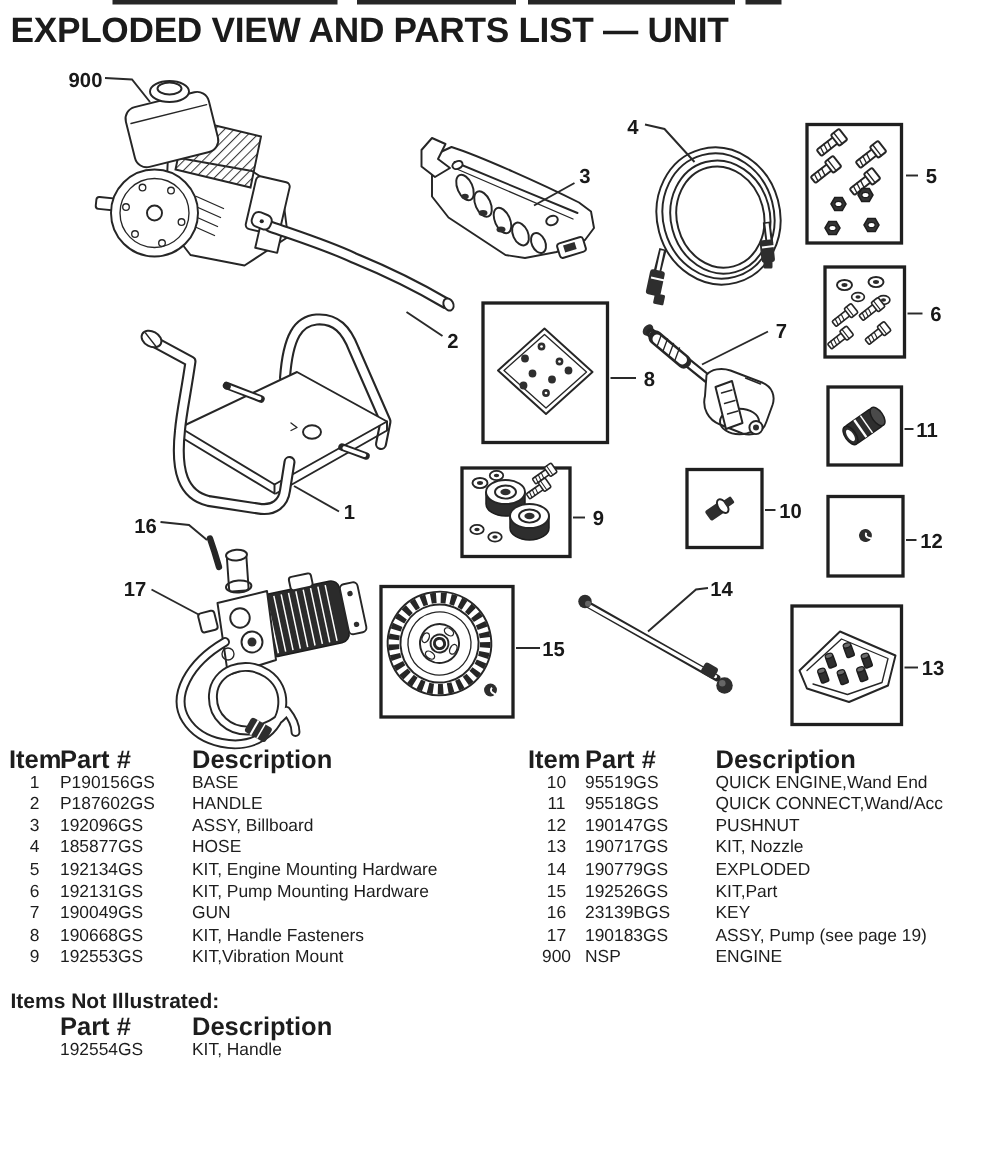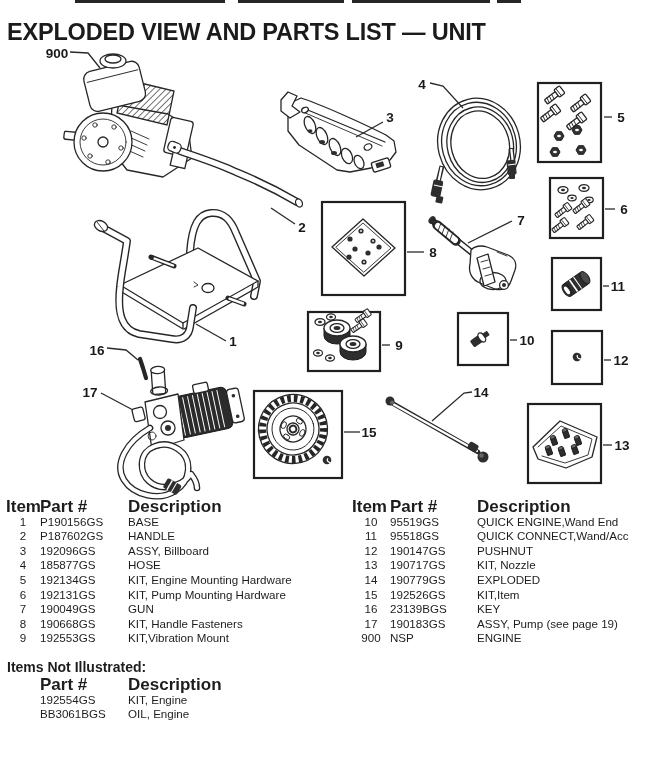--- a/index.html
+++ b/index.html
@@ -1,19 +1,19 @@
 <!DOCTYPE html>
 <html><head>
 <meta charset="utf-8">
 <style>
   html,body{margin:0;padding:0;background:#fff}
   .page{position:relative;width:660px;height:777px;background:#fff;
         font-family:"Liberation Sans",sans-serif;color:#1d1d1d;overflow:hidden}
   .artifact{position:absolute;top:0;height:3px;background:#262626}
-  .title{position:absolute;left:7px;top:19px;margin:0;font-size:23.5px;font-weight:bold;
+  .title{position:absolute;left:7px;top:7px;margin:0;font-size:23.5px;font-weight:bold;
          letter-spacing:-0.2px;color:#1b1b1b;white-space:nowrap}
   .diagram{position:absolute;left:0;top:36px}
 
   
   .ln{fill:none;stroke:#262626;stroke-width:1.3;stroke-linecap:round;stroke-linejoin:round}
   .thin{stroke-width:0.9}
   .wf{fill:#fff;stroke:#262626;stroke-width:1.3;stroke-linejoin:round}
   .tube-o{fill:none;stroke:#262626;stroke-width:8;stroke-linecap:round;stroke-linejoin:round}
   .tube-i{fill:none;stroke:#fff;stroke-width:5.2;stroke-linecap:round;stroke-linejoin:round}
   .box{fill:#fff;stroke:#1f1f1f;stroke-width:2.2}
@@ -486,21 +486,21 @@
         <td class="c-desc">KIT, Nozzle</td>
       </tr>
         <tr>
         <td class="c-item">14</td>
         <td class="c-part">190779GS</td>
         <td class="c-desc">EXPLODED</td>
       </tr>
         <tr>
         <td class="c-item">15</td>
         <td class="c-part">192526GS</td>
-        <td class="c-desc">KIT,Item</td>
+        <td class="c-desc">KIT,Part</td>
       </tr>
         <tr>
         <td class="c-item">16</td>
         <td class="c-part">23139BGS</td>
         <td class="c-desc">KEY</td>
       </tr>
         <tr>
         <td class="c-item">17</td>
         <td class="c-part">190183GS</td>
         <td class="c-desc">ASSY, Pump (see page 19)</td>
@@ -518,22 +518,18 @@
     <thead>
       <tr>
         <th class="c-part">Part #</th>
         <th class="c-desc">Description</th>
       </tr>
     </thead>
     <tbody>
 
         <tr>
         <td class="c-part">192554GS</td>
-        <td class="c-desc">KIT, Engine</td>
-      </tr>
-        <tr>
-        <td class="c-part">BB3061BGS</td>
-        <td class="c-desc">OIL, Engine</td>
+        <td class="c-desc">KIT, Handle</td>
       </tr>
       </tbody>
   </table>
 
 </div>
 
 </body></html>

